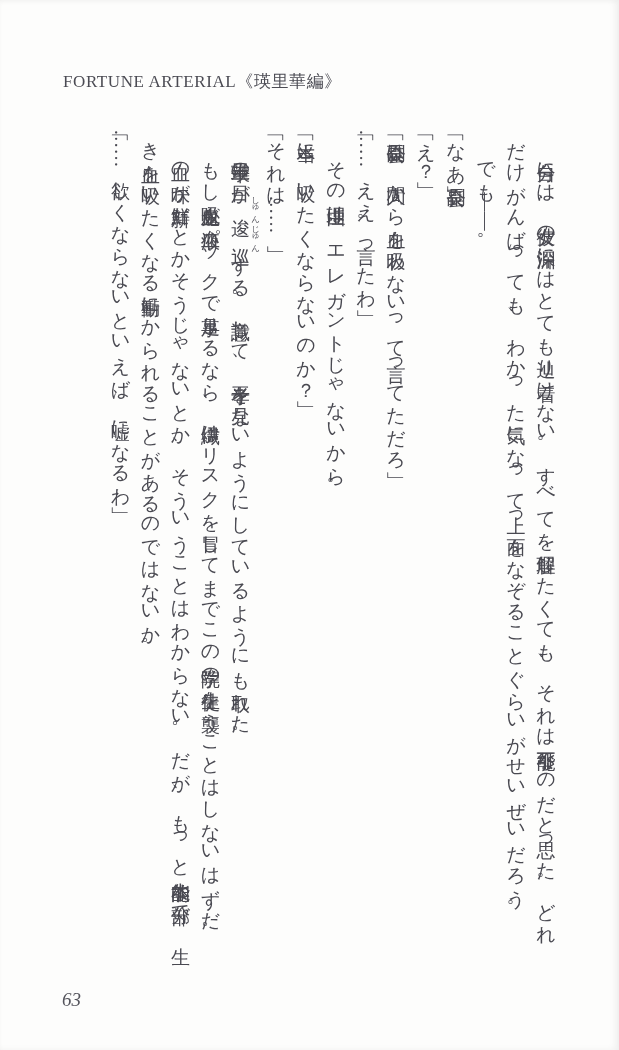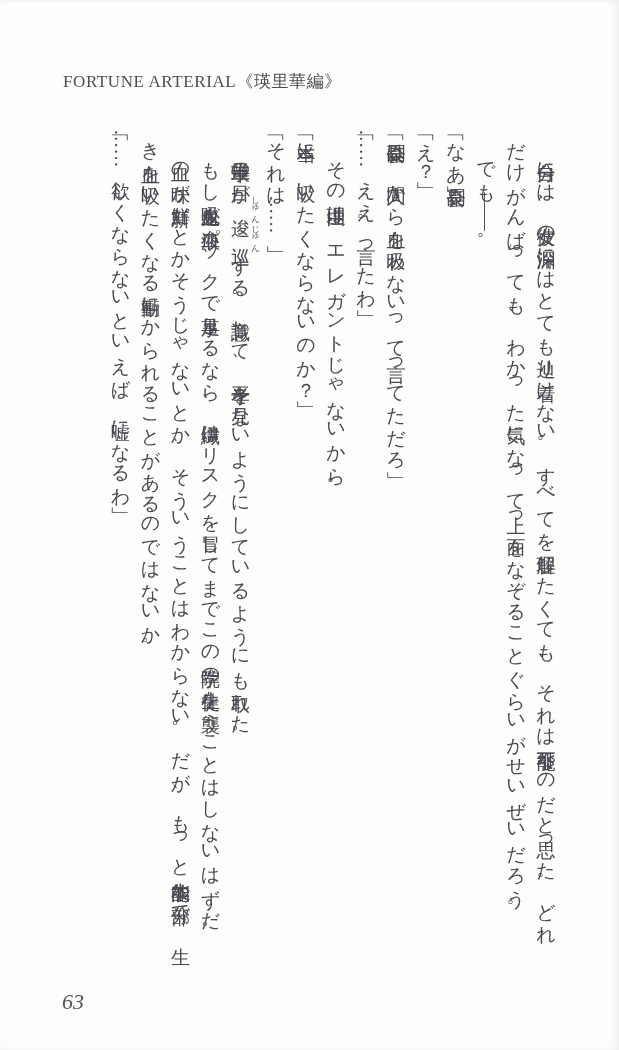--- a/index.html
+++ b/index.html
@@ -44,21 +44,21 @@
   .page-text ruby rt {
     font-size: 8.5px;
     letter-spacing: 0;
     color: #55555d;
   }
   .page-number {
     position: absolute;
     left: 62px;
     top: 989px;
     font-style: italic;
-    font-size: 22px;
+    font-size: 19px;
     color: #54545c;
   }
 </style>
 </head>
 <body>
 
 <div class="page">
   <div class="running-header">FORTUNE ARTERIAL《瑛里華編》</div>
 
   <div class="page-text">

